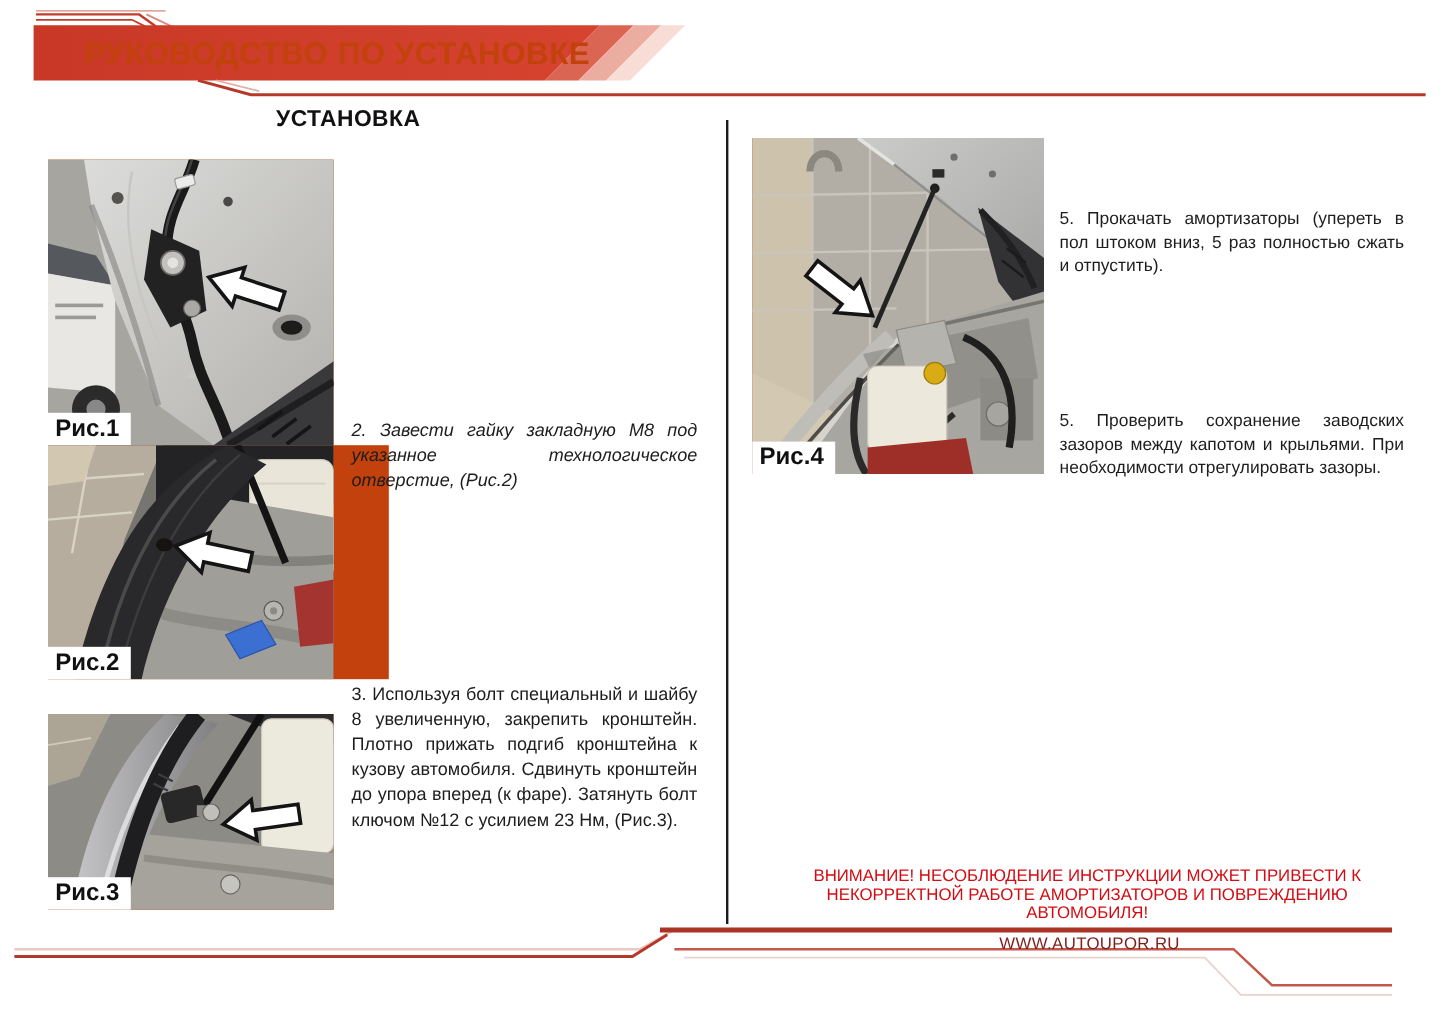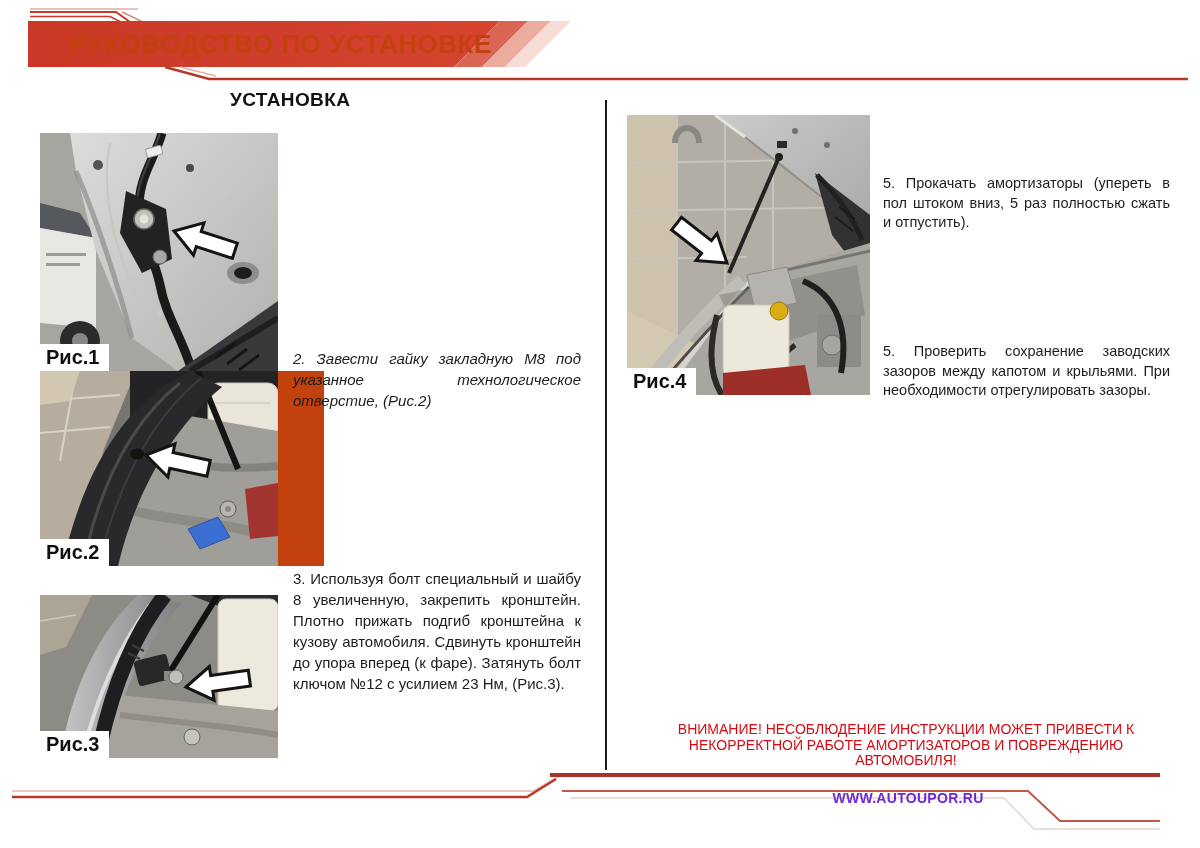--- a/index.html
+++ b/index.html
@@ -18,21 +18,21 @@
   .step.right{left:883px;width:287px;font-size:14.5px;line-height:19.5px;}
   
   .figure{position:absolute;background:#c2410c;}
   .figure svg{display:block;}
   .fig-caption{position:absolute;left:0;bottom:0;background:#ffffff;color:#111;
      font-size:20px;font-weight:bold;padding:1px 10px 2px 6px;line-height:24px;}
   
   .warning{position:absolute;left:646px;top:722px;width:520px;text-align:center;
      font-size:14px;font-weight:normal;line-height:15.5px;color:#d40b12;}
   .site{position:absolute;left:758px;top:778px;width:300px;text-align:center;
-     font-size:14px;font-weight:bold;color:#6d28d9;letter-spacing:.3px;margin-top:12px;}
+     font-size:14px;font-weight:normal;color:#7f1d1d;letter-spacing:.3px;}
 </style>
 </head>
 <body>
 
 <div class="page">
 
   <svg class="abs" style="left:0;top:0" width="1200" height="92">
     <defs>
       <linearGradient id="gradBand" x1="0" y1="0" x2="1" y2="0">
         <stop offset="0" stop-color="#c93826"></stop>

